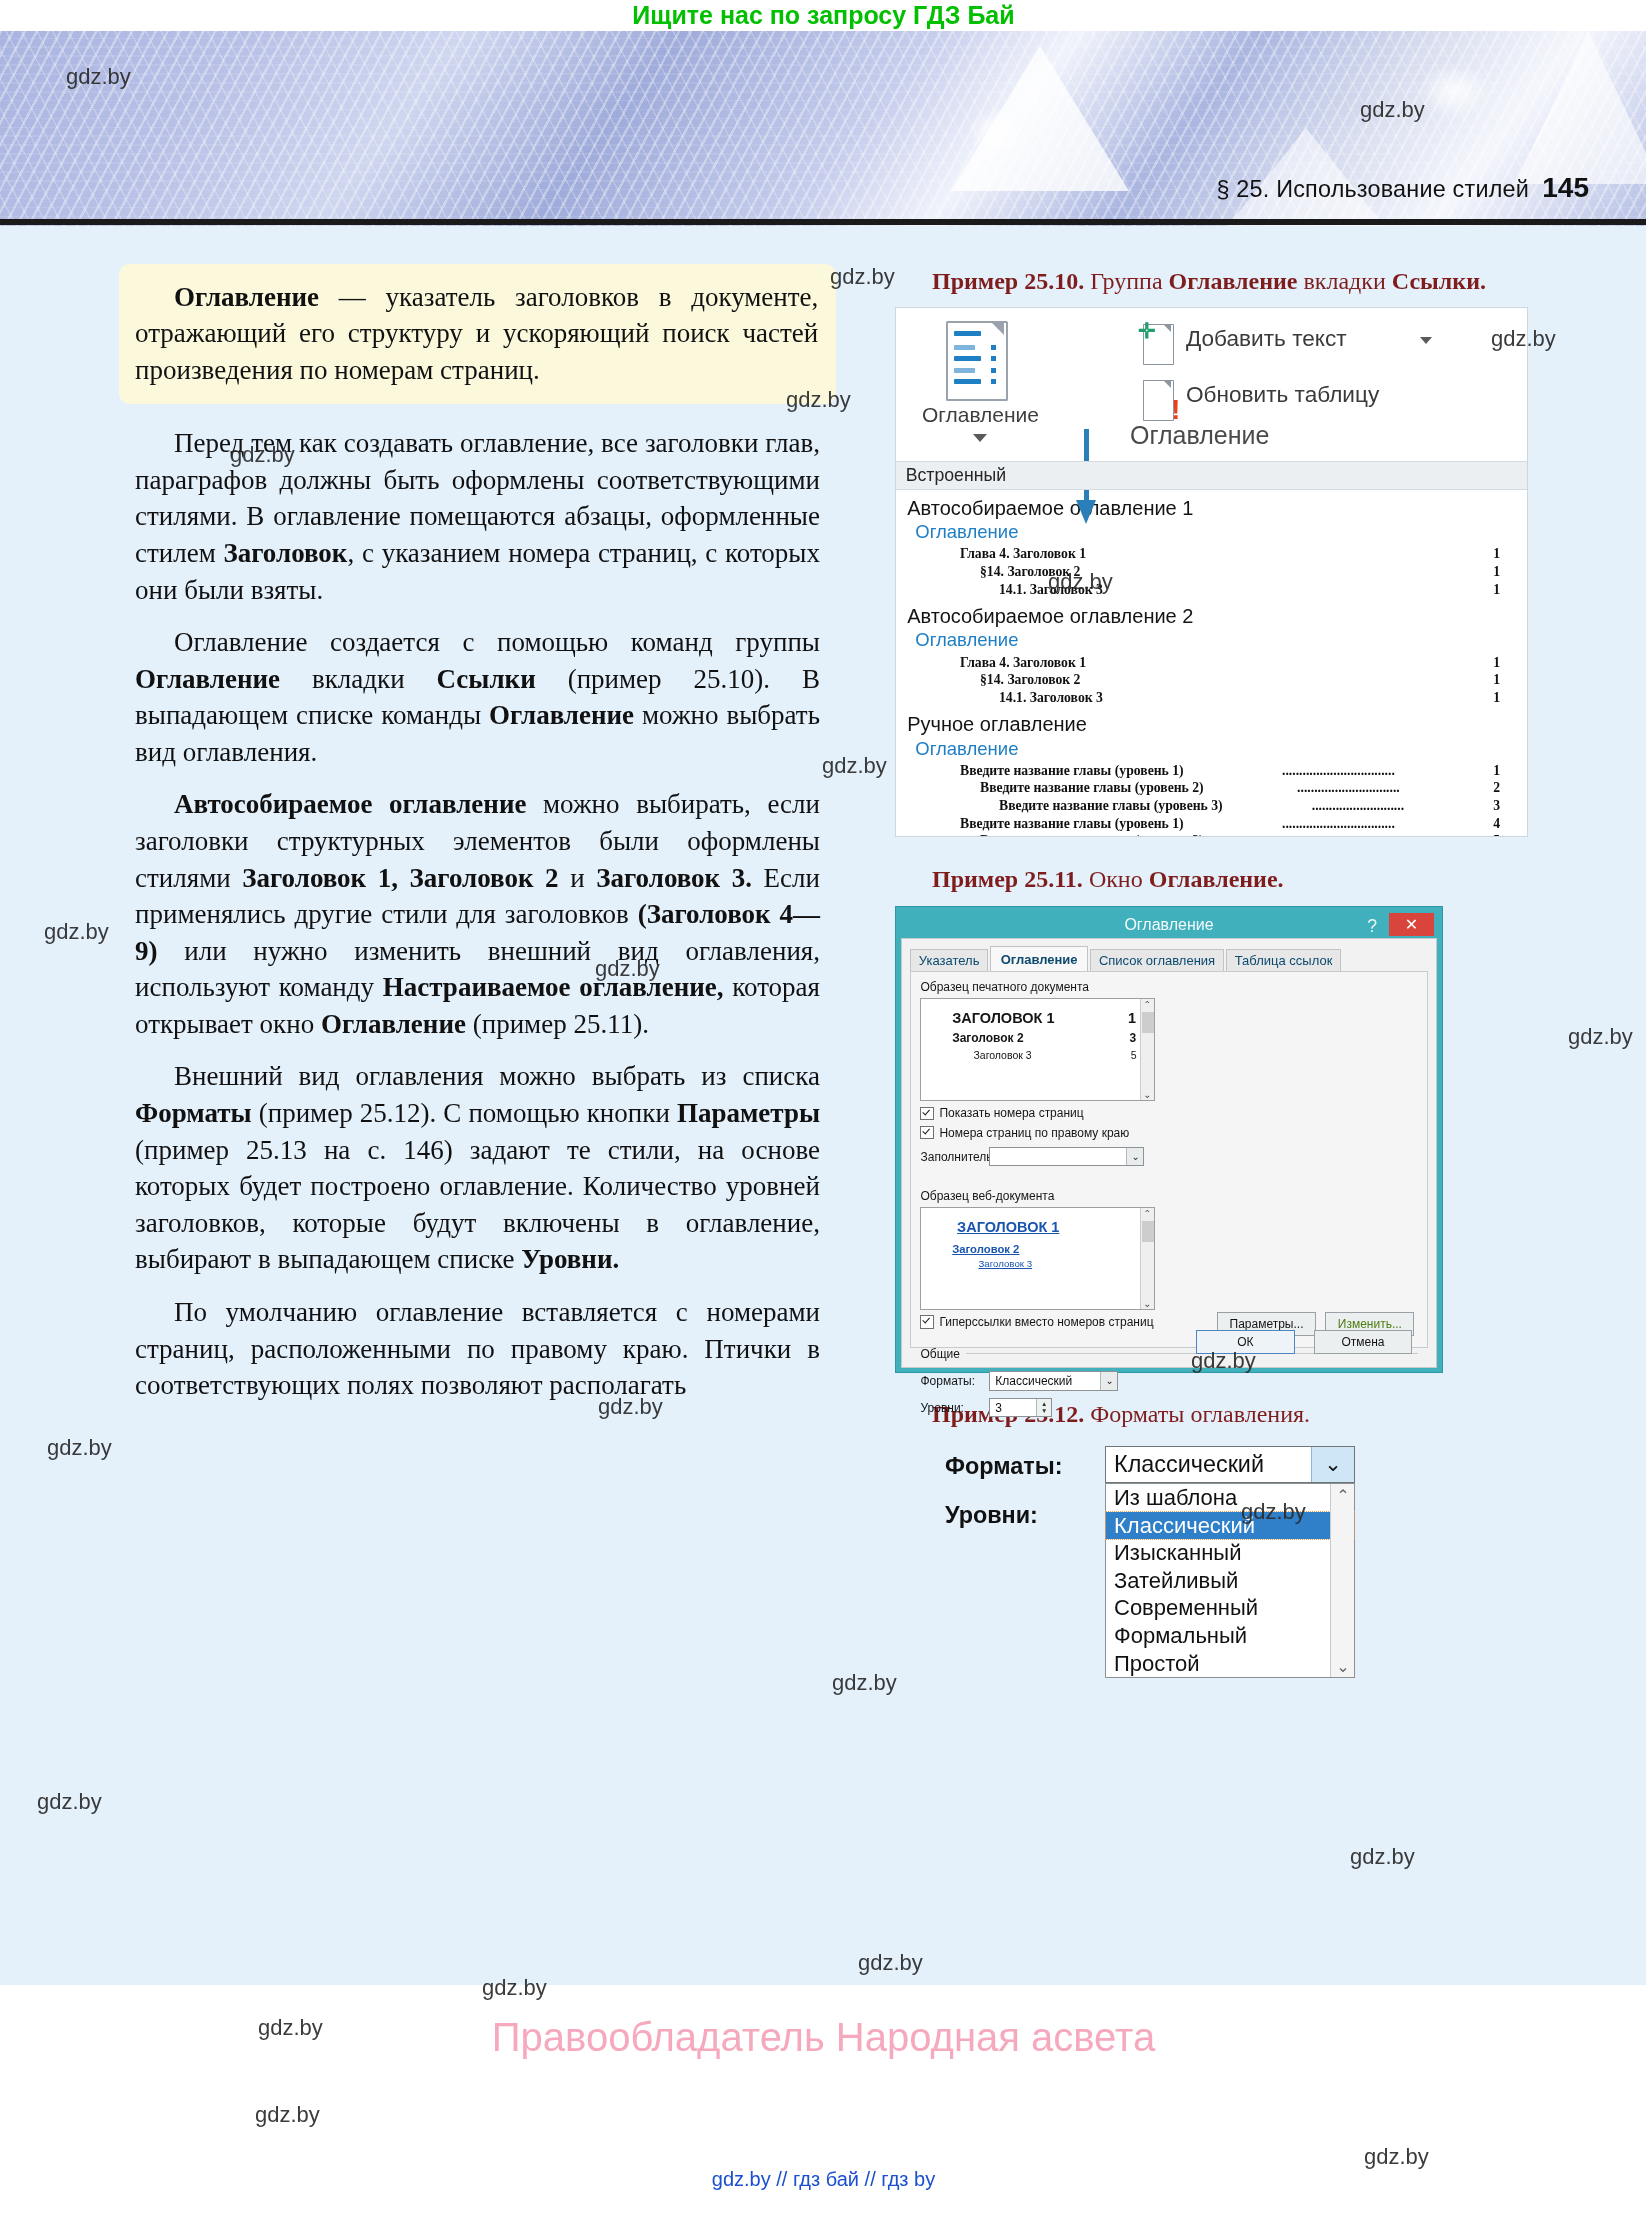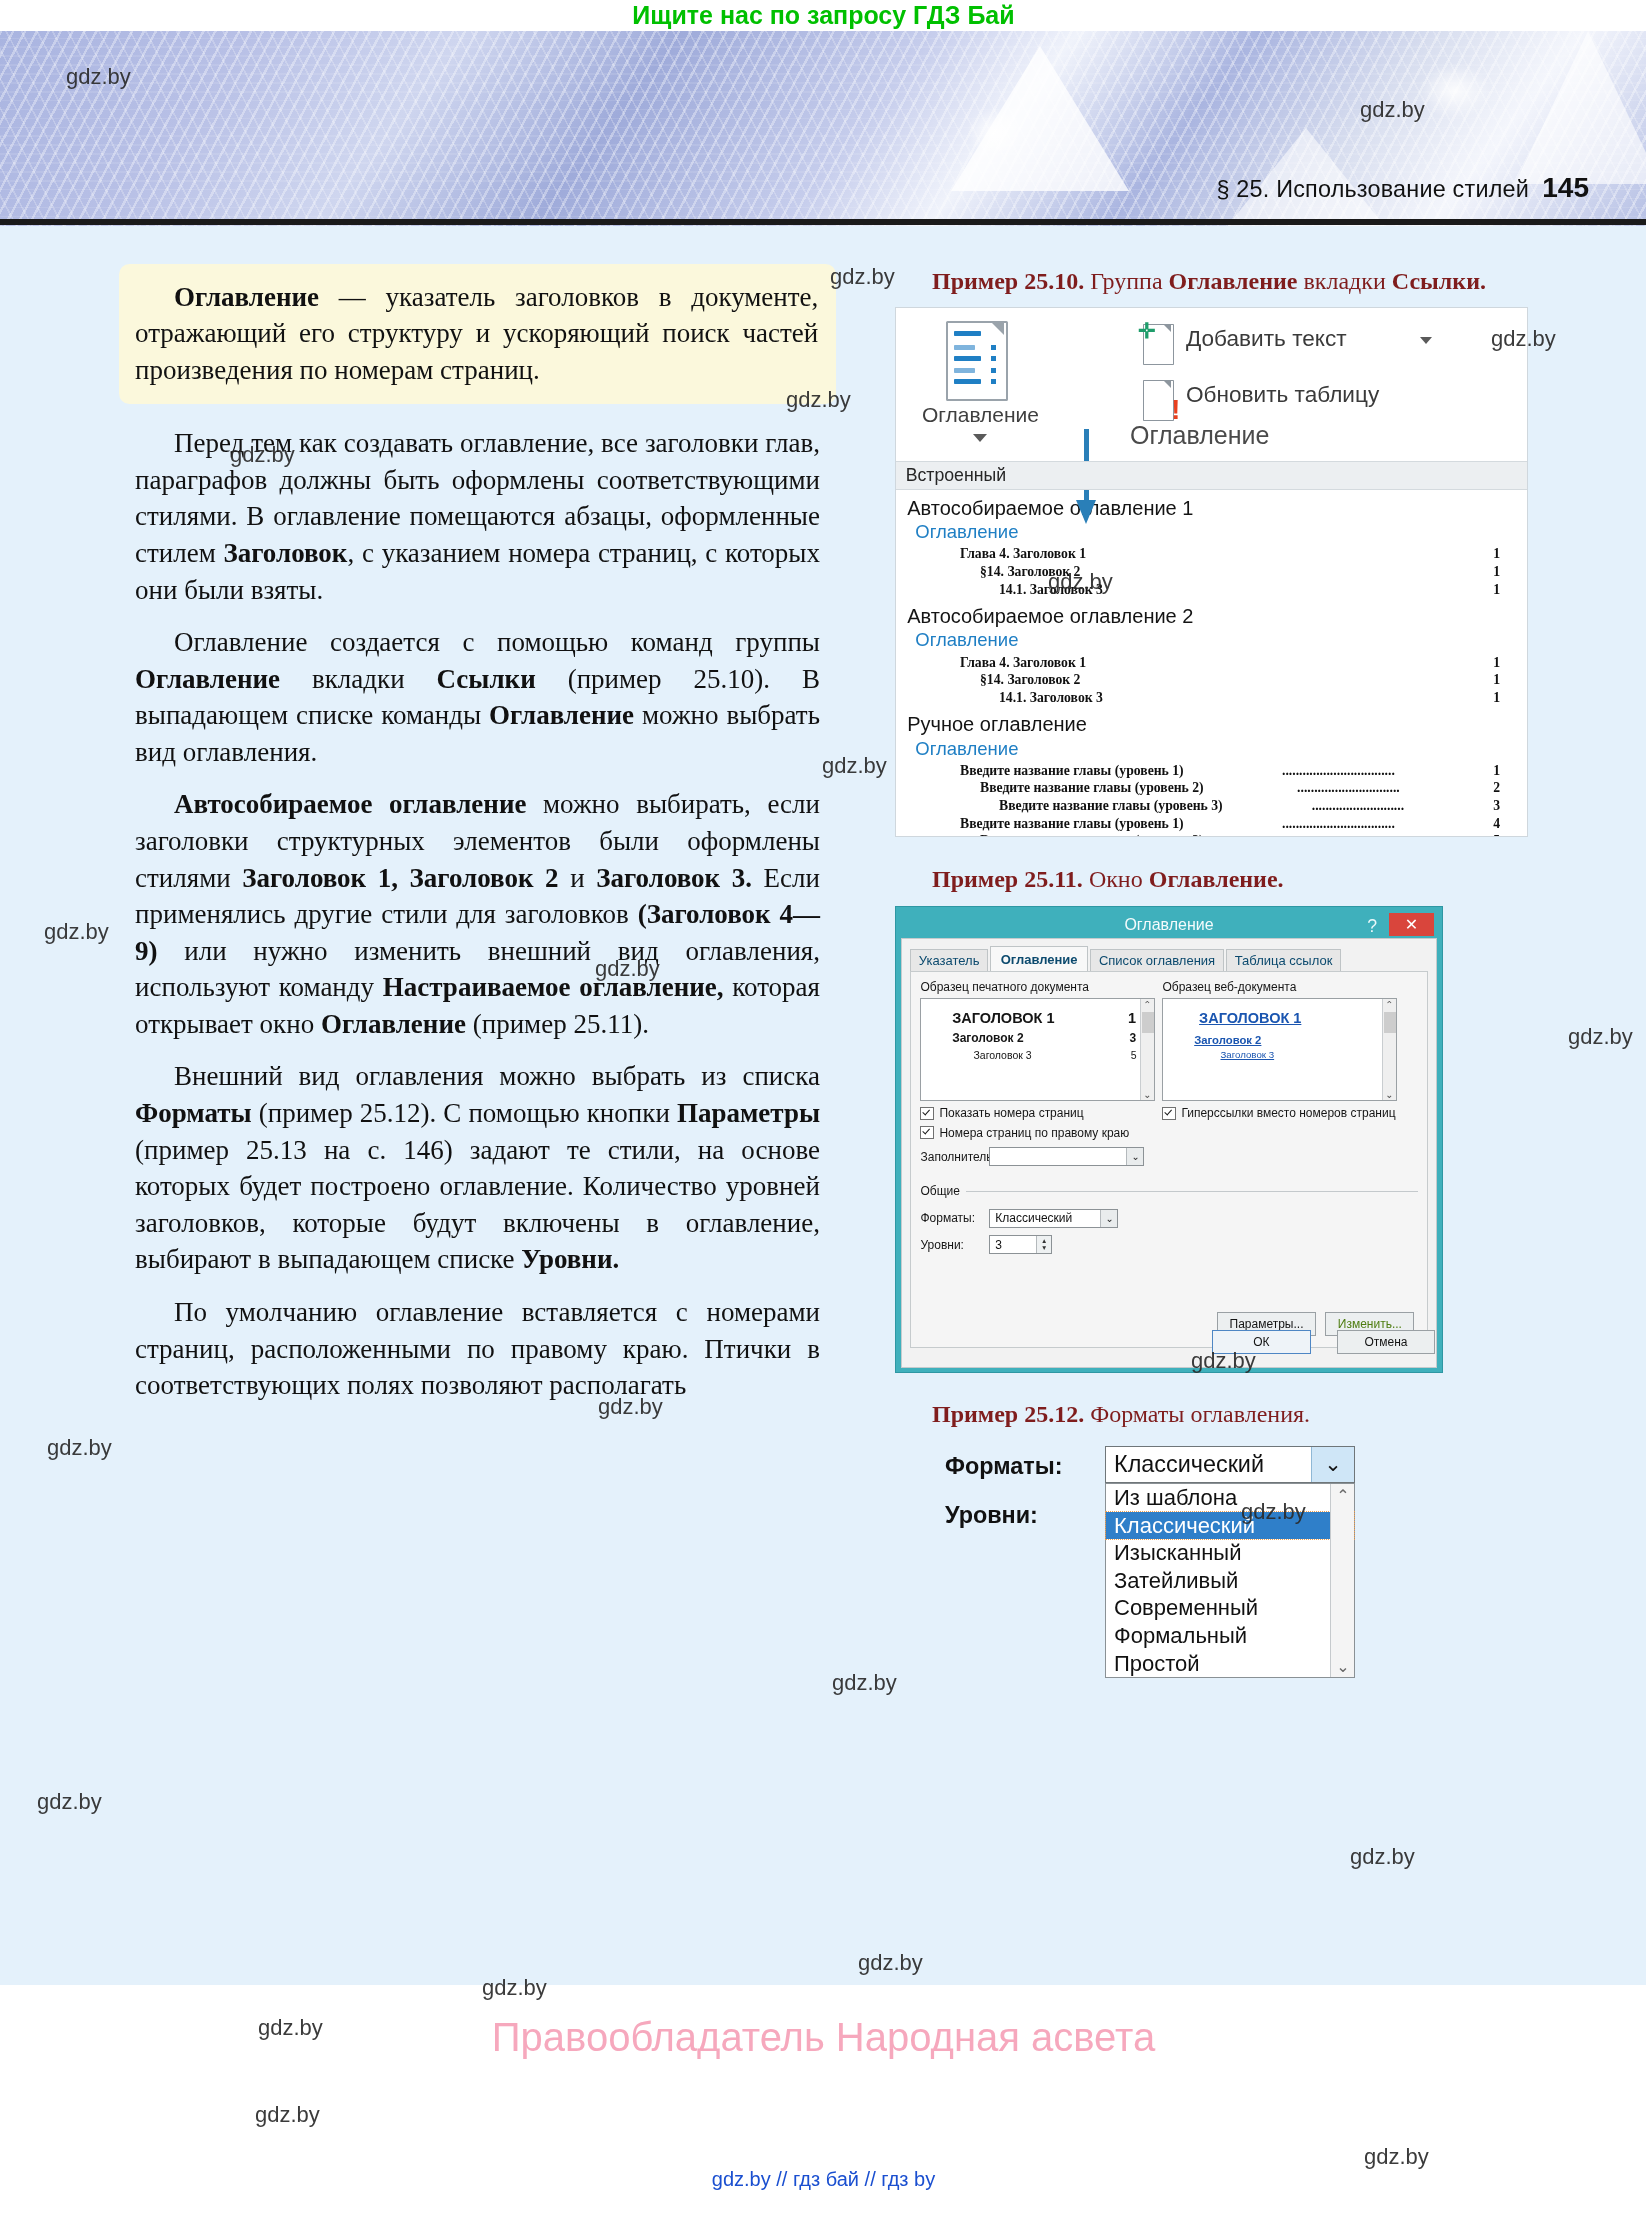--- a/index.html
+++ b/index.html
@@ -186,21 +186,21 @@
   .tabs{display:flex;align-items:flex-end;height:24px;gap:1.6px;}
   .tab{
     font-family:"Liberation Sans", sans-serif;font-size:13px;color:#0c4a6e;
     padding:3.2px 8px;background:#e7e7e7;border:0.8px solid #bfc4c6;border-bottom:none;
   }
   .tab.active{background:#f8f8f8;font-weight:bold;padding:4.8px 9.7px;}
   .tabpanel{
     border:0.8px solid #c6cbcd;background:#f5f5f5;height:377px;position:relative;
     box-sizing:border-box;padding:8px 9.7px;
   }
-  .panes{display:flex;gap:7px;}
+  .panes{display:flex;gap:23px;flex-direction:column;}
   .pane{width:235px;}
   .pane-label{
     font-family:"Liberation Sans", sans-serif;font-size:12px;color:#161616;margin-bottom:3.2px;
   }
   .pane-box{
     position:relative;height:103px;background:#ffffff;border:0.8px solid #9aa0a4;
     box-sizing:border-box;padding:11.3px 13px 0 13px;
   }
   .pane-scroll{
     position:absolute;right:0;top:0;width:13.7px;height:100%;background:#efefef;
@@ -266,21 +266,21 @@
     display:flex;flex-direction:column;align-items:center;justify-content:center;
     font-size:6.4px;line-height:6.4px;color:#333;
   }
   .btn{
     font-family:"Liberation Sans", sans-serif;font-size:12px;color:#141414;
     background:#eceff0;border:0.8px solid #9aa0a4;padding:4px 11.3px;text-align:center;
   }
   .btn.disabled{color:#4d7c0f;}
   .btn.primary{border:1.6px solid #4e86c4;background:#eef3f8;}
   .dlg-btnrow{
-    position:absolute;right:1px;bottom:13px;display:flex;gap:26px;
+    position:absolute;right:24px;bottom:13px;display:flex;gap:19px;
   }
   .panel-btnrow{position:absolute;right:13px;bottom:11.3px;display:flex;gap:9.7px;}
   
   .ex2512{position:relative;width:500px;height:250px;}
   .f-label{
     position:absolute;font-family:"Liberation Sans", sans-serif;
     font-size:23.4px;color:#111;font-weight:bold;
   }
   .f-combo{
     position:absolute;left:160px;top:0;width:250px;height:37px;background:#fff;

